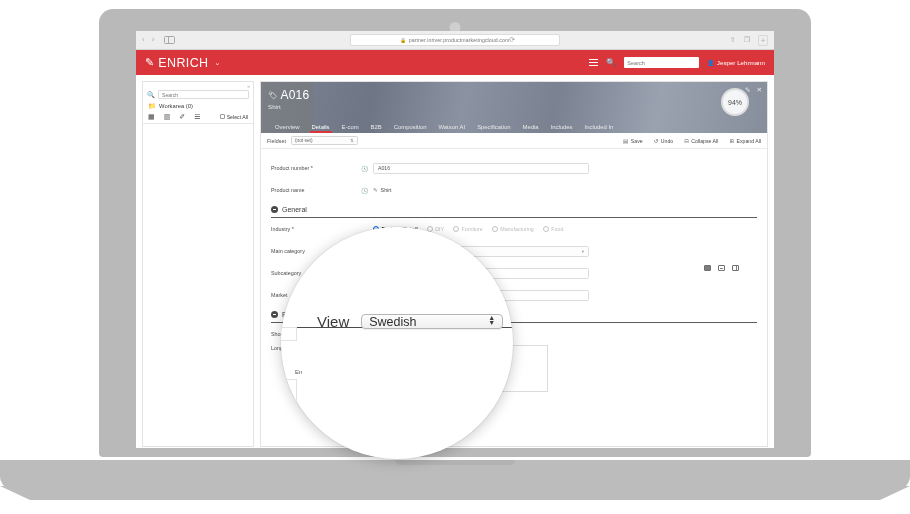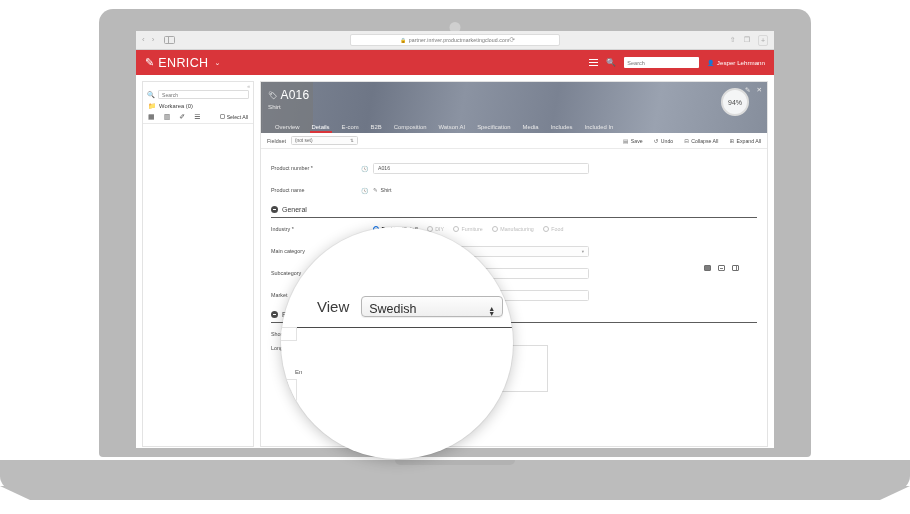--- a/index.html
+++ b/index.html
@@ -278,29 +278,29 @@
   
   .magnifier {
     position: absolute; left: 281px; top: 227px;
     width: 232px; height: 232px; border-radius: 50%;
     background: #ffffff;
     box-shadow: 0 2px 14px rgba(0,0,0,.22), 0 0 0 1px rgba(0,0,0,.05);
     z-index: 50; overflow: hidden;
   }
   .mag-inner { position: absolute; inset: 0; }
   .mag-view-row {
-    position: absolute; left: 36px; top: 69px;
+    position: absolute; left: 36px; top: 86px;
     display: flex; align-items: center; gap: 12px;
   }
   .mag-view-label { font-size: 15px; color: #3a3a3a; }
   .mag-select {
-    width: 142px; height: 21px;
+    width: 142px; height: 15px;
     background: linear-gradient(#fdfdfd,#efefef);
     border: 1px solid #b6b6b6; border-radius: 4px;
-    display: flex; align-items: flex-end; padding: 0 7px;
+    display: flex; align-items: flex-start; padding: 0 7px;
     font-size: 12.5px; color: #2d2d2d;
     box-shadow: 0 1px 1px rgba(0,0,0,.07);
   }
   .mag-select .arrows {
     margin-left: auto; display: flex; flex-direction: column;
     line-height: 5px; font-size: 7px; color: #3a3a3a;
   }
   .mag-textarea {
     position: absolute; left: 27px; top: 108px;
     width: 198px; height: 75px;

